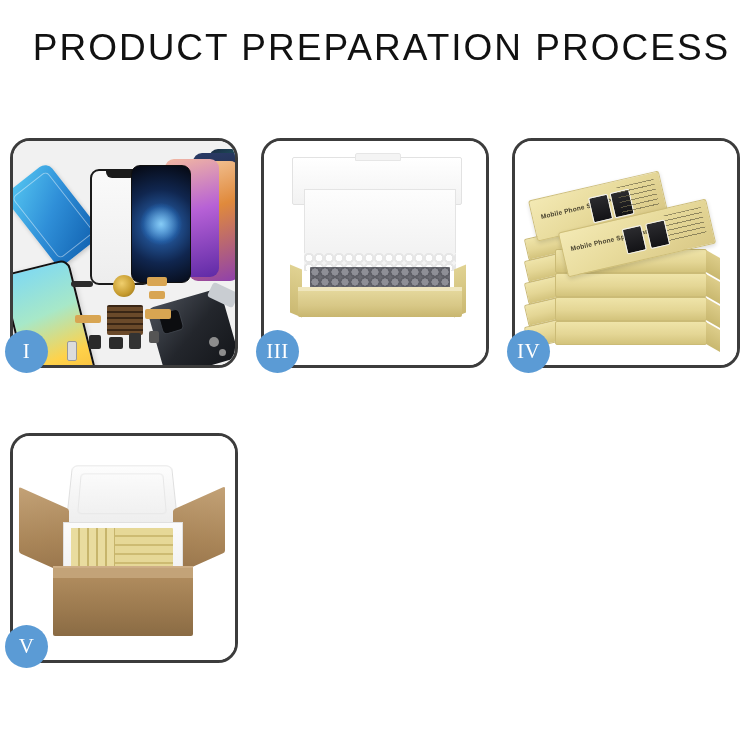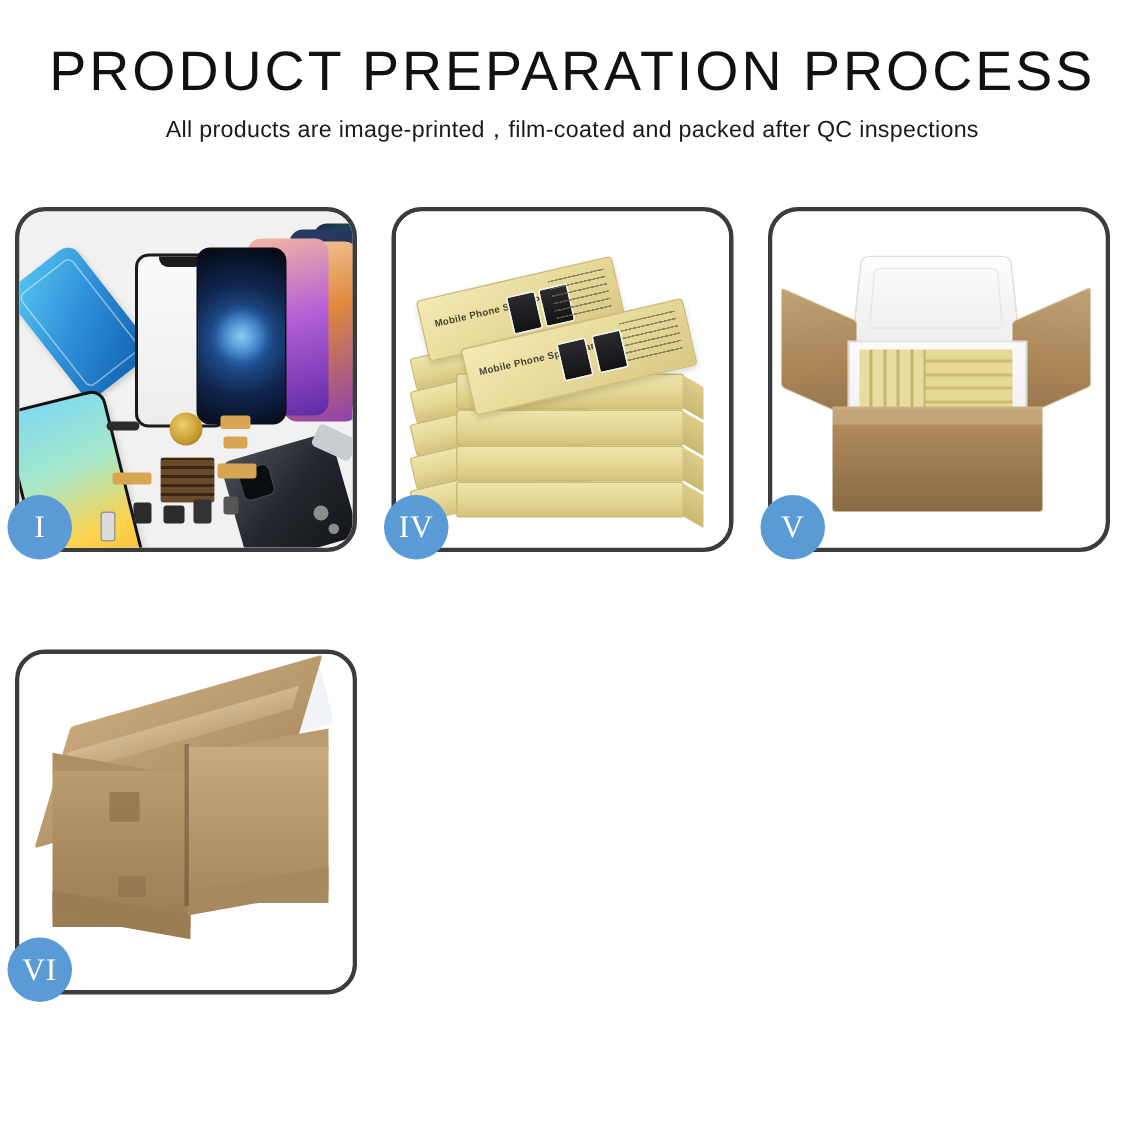--- a/index.html
+++ b/index.html
@@ -395,21 +395,20 @@
     transform:rotate(-14deg);border-radius:4px;
   }
 </style>
 </head>
 <body>
 
 <div class="page">
 
   <div class="header">
     <div class="title">PRODUCT PREPARATION PROCESS</div>
-    <div class="subtitle">All products are image-printed，film-coated and packed after QC inspections</div>
   </div>
 
   <div class="grid">
 
     <div class="panel">
       <div class="panel-inner p1">
         <div class="ph blue-flat"></div>
         <div class="ph glass"></div>
         <div class="ph teal"></div>
         <div class="ph blacktop"></div>
@@ -431,20 +430,33 @@
         <div class="part sc4"></div>
         <div class="part sc5"></div>
         <div class="part sc6"></div>
         <div class="part sc7"></div>
         <div class="part tool"></div>
       </div>
       <div class="badge">I</div>
     </div>
 
 
+    <div class="panel">
+      <div class="panel-inner p3">
+        <div class="box3-lidback"></div>
+        <div class="box3-innerwhite"></div>
+        <div class="box3-foam"></div>
+        <div class="box3-bubble"></div>
+        <div class="box3-leftflap"></div>
+        <div class="box3-rightflap"></div>
+        <div class="box3-rim"></div>
+        <div class="box3-front"></div>
+      </div>
+      <div class="badge">III</div>
+    </div>
 
     <div class="panel">
       <div class="panel-inner p4">
         <div class="stack">
 
           <div class="gbox" style="left:4px;top:70px;width:104px;height:20px;transform:rotate(-13deg);">
               <span class="side"></span>
             </div>
           <div class="gbox" style="left:4px;top:92px;width:104px;height:20px;transform:rotate(-13deg);">
               <span class="side"></span>
@@ -496,32 +508,15 @@
         <div class="flapR"></div>
         <div class="foambody"></div>
         <div class="goldrows"></div>
         <div class="goldrows2"></div>
         <div class="cartonTopEdge"></div>
         <div class="cartonfront"></div>
       </div>
       <div class="badge">V</div>
     </div>
 
-    <div class="panel">
-      <div class="panel-inner p6">
-        <div class="ctn-wrap"></div>
-        <div class="ctn-top"></div>
-        <div class="ctn-tape"></div>
-        <div class="ctn-leftslant"></div>
-        <div class="ctn-rightslant"></div>
-        <div class="ctn-left"></div>
-        <div class="ctn-right"></div>
-        <div class="ctn-bottomL"></div>
-        <div class="ctn-bottomR"></div>
-        <div class="ctn-seam"></div>
-        <div class="ctn-label"></div>
-        <div class="ctn-label2"></div>
-      </div>
-      <div class="badge">VI</div>
-    </div>
 
   </div>
 </div>
 
 </body></html>

